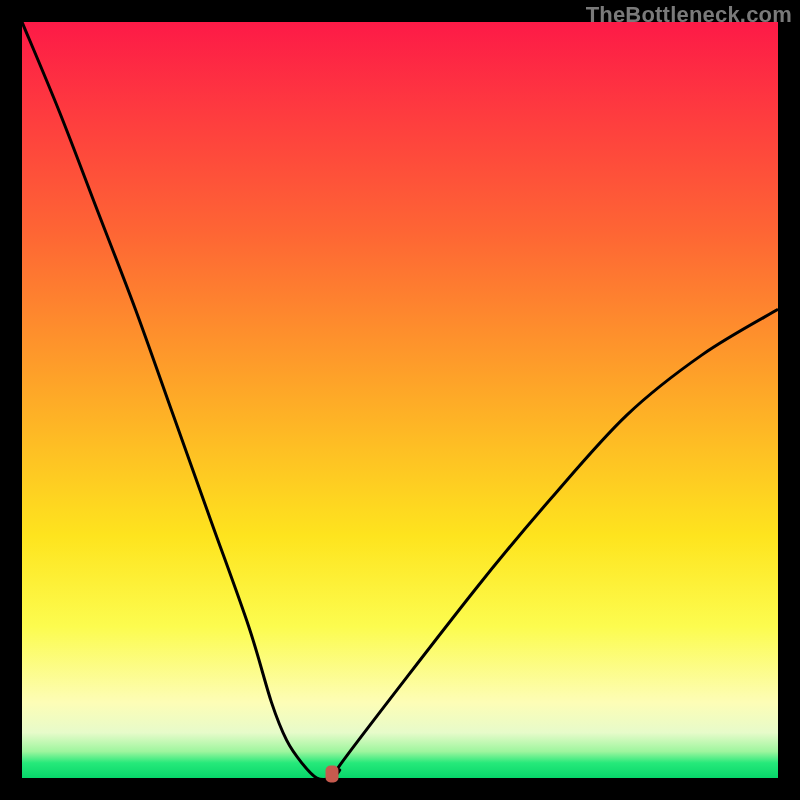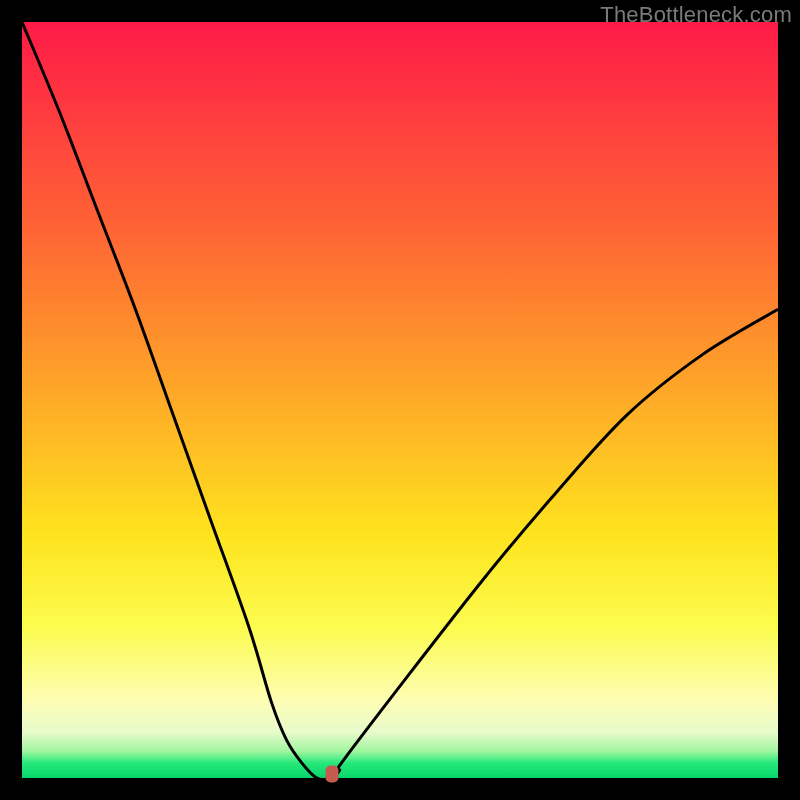--- a/index.html
+++ b/index.html
@@ -16,21 +16,21 @@
     width: 800px;
     height: 800px;
     background: #000;
   }
   .watermark {
     position: absolute;
     top: 2px;
     right: 8px;
     color: #7a7a7a;
     font-size: 22px;
-    font-weight: 400;
+    font-weight: 700;
     letter-spacing: 0.2px;
     z-index: 5;
   }
   .plot-area {
     position: absolute;
     left: 22px;
     top: 22px;
     width: 756px;
     height: 756px;
     

